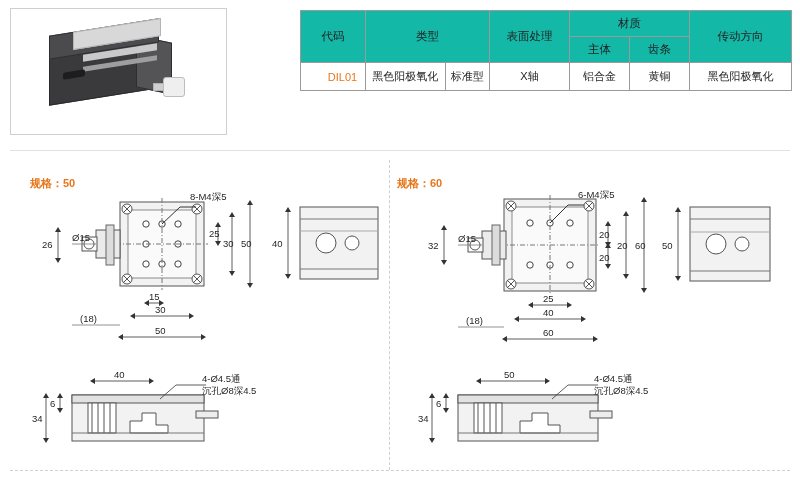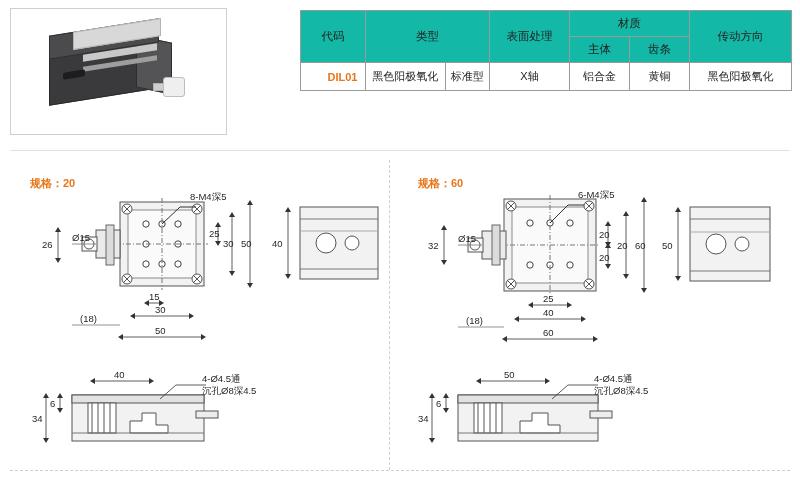--- a/index.html
+++ b/index.html
@@ -57,21 +57,21 @@
   
   .spec-table{
     position:absolute;left:300px;top:10px;width:492px;
     border-collapse:collapse;font-size:11px;
   }
   .spec-table td,.spec-table th{
     border:1px solid #9a9a9a;text-align:center;vertical-align:middle;
     padding:3px 2px;font-weight:normal;color:#231f20;
   }
   .spec-table .hdr{background:#14b8a6;height:19px;font-size:11.5px;}
-  .spec-table .code-cell{color:#e8761a;font-weight:bold;font-size:11.5px;padding-left:21px;}
+  .spec-table .code-cell{color:#e8761a;font-weight:normal;font-size:11.5px;padding-left:21px;}
   .spec-table .val{height:21px;font-size:11px;}
 
   
   .draw-wrap{position:absolute;left:10px;top:150px;width:780px;height:320px;
     border-top:1px solid #e2e2e2;}
   .divider{
     position:absolute;left:389px;top:160px;width:0;height:310px;
     border-left:1px dashed #cfcfcf;
   }
   .bottom-divider{
@@ -126,21 +126,21 @@
       <td class="val">黄铜</td>
       <td class="val">黑色阳极氧化</td>
     </tr>
   </tbody>
     </table>
 
   <div class="draw-wrap"></div>
   <div class="divider"></div>
   <div class="bottom-divider"></div>
 
-  <div class="spec-label" style="left:30px;top:176px;">规格：20</div>
+  <div class="spec-label" style="left:30px;top:176px;">规格：50</div>
 
   <div class="panel" style="left:10px;top:185px;width:380px;height:175px;">
     <svg width="380" height="175" viewBox="0 0 380 175">
       <g stroke="#3c3c3c" fill="none" stroke-width="1">
 
         <rect x="110" y="17" width="84" height="84" fill="#f2f2f2" stroke="#555"></rect>
         <rect x="118" y="25" width="68" height="68" fill="#fafafa" stroke="#8a8a8a"></rect>
 
         <g stroke="#555" fill="#ffffff">
           <circle cx="117" cy="24" r="5"></circle>
@@ -263,21 +263,21 @@
       <g font-size="9.5" fill="#231f20">
         <text x="104" y="23">40</text>
         <text x="22" y="67">34</text>
         <text x="40" y="52">6</text>
         <text x="192" y="27">4-Ø4.5通</text>
         <text x="192" y="39">沉孔Ø8深4.5</text>
       </g>
     </svg>
   </div>
 
-  <div class="spec-label" style="left:418px;top:176px;">规格：60</div>
+  <div class="spec-label" style="left:397px;top:176px;">规格：60</div>
 
   <div class="panel" style="left:398px;top:185px;width:392px;height:175px;">
     <svg width="392" height="175" viewBox="0 0 392 175">
       <g stroke="#3c3c3c" fill="none" stroke-width="1">
         <rect x="106" y="14" width="92" height="92" fill="#f2f2f2" stroke="#555"></rect>
         <rect x="114" y="22" width="76" height="76" fill="#fafafa" stroke="#8a8a8a"></rect>
         <g stroke="#555" fill="#ffffff">
           <circle cx="113" cy="21" r="5"></circle>
             <circle cx="191" cy="21" r="5"></circle>
           <circle cx="113" cy="99" r="5"></circle>

